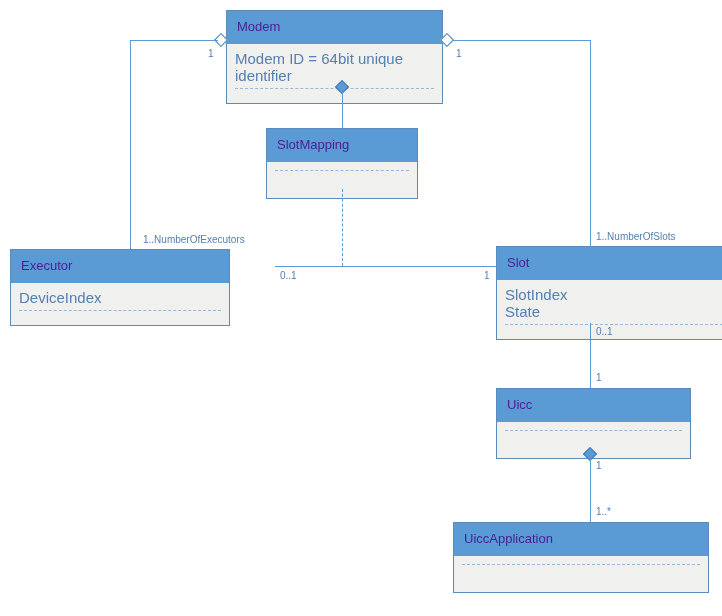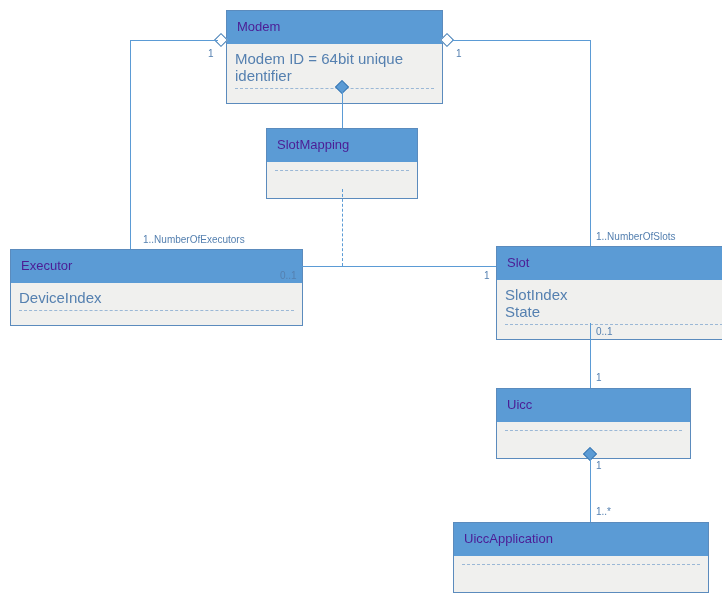--- a/index.html
+++ b/index.html
@@ -79,21 +79,21 @@
 <div class="class-box" style="left:266px; top:128px; width:152px;">
   <div class="class-header">
     <span>SlotMapping</span>
   </div>
   <div class="class-body">
     <div class="dashed-sep" style="margin-top:2px;"></div>
     <div style="height:8px;"></div>
   </div>
 </div>
 
-<div class="class-box" style="left:10px; top:249px; width:293px;">
+<div class="class-box" style="left:10px; top:249px; width:220px;">
   <div class="class-header">
     <span>Executor</span>
   </div>
   <div class="class-body">
     <div>DeviceIndex</div>
     <div class="dashed-sep"></div>
   </div>
 </div>
 
 <div class="class-box" style="left:496px; top:246px; width:251px;">

